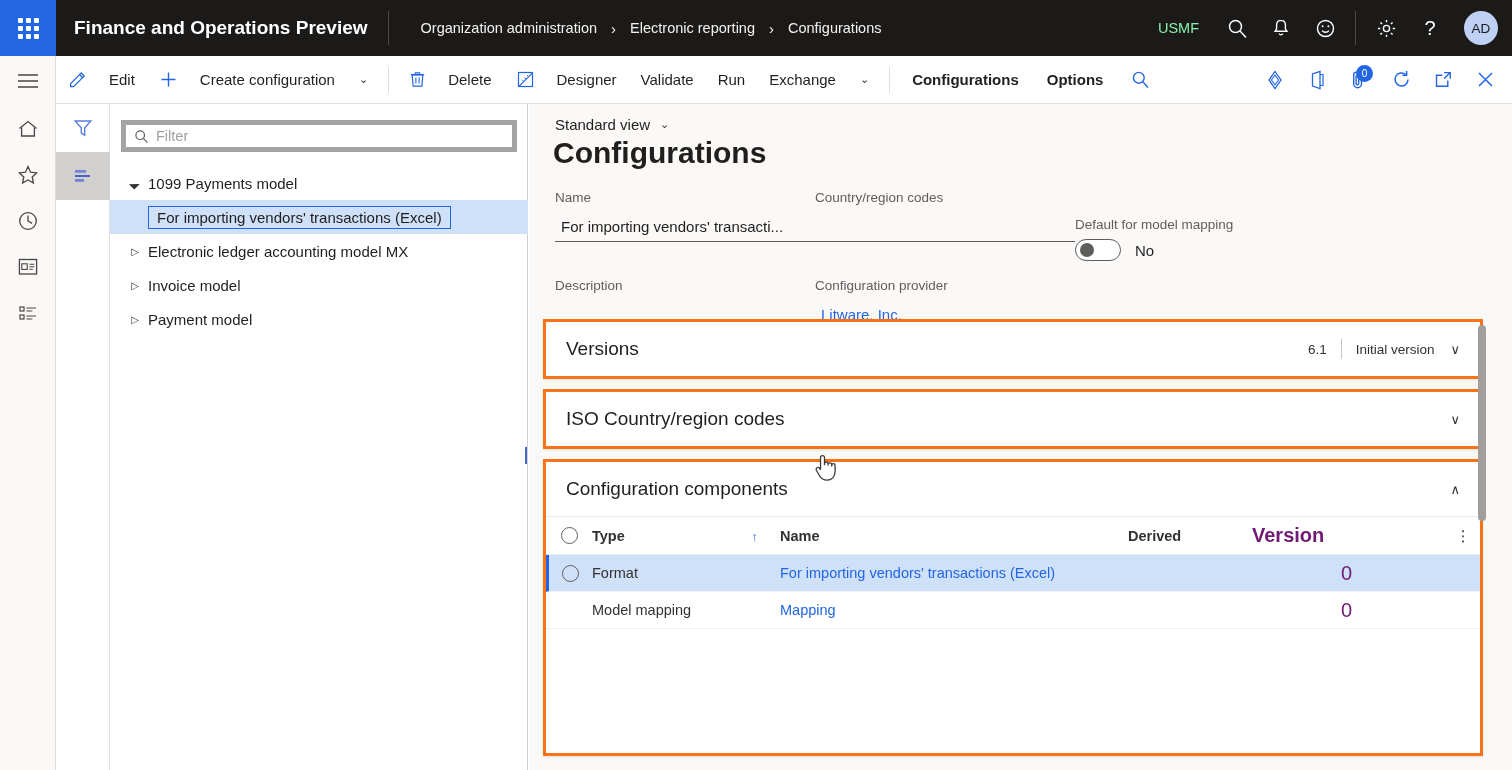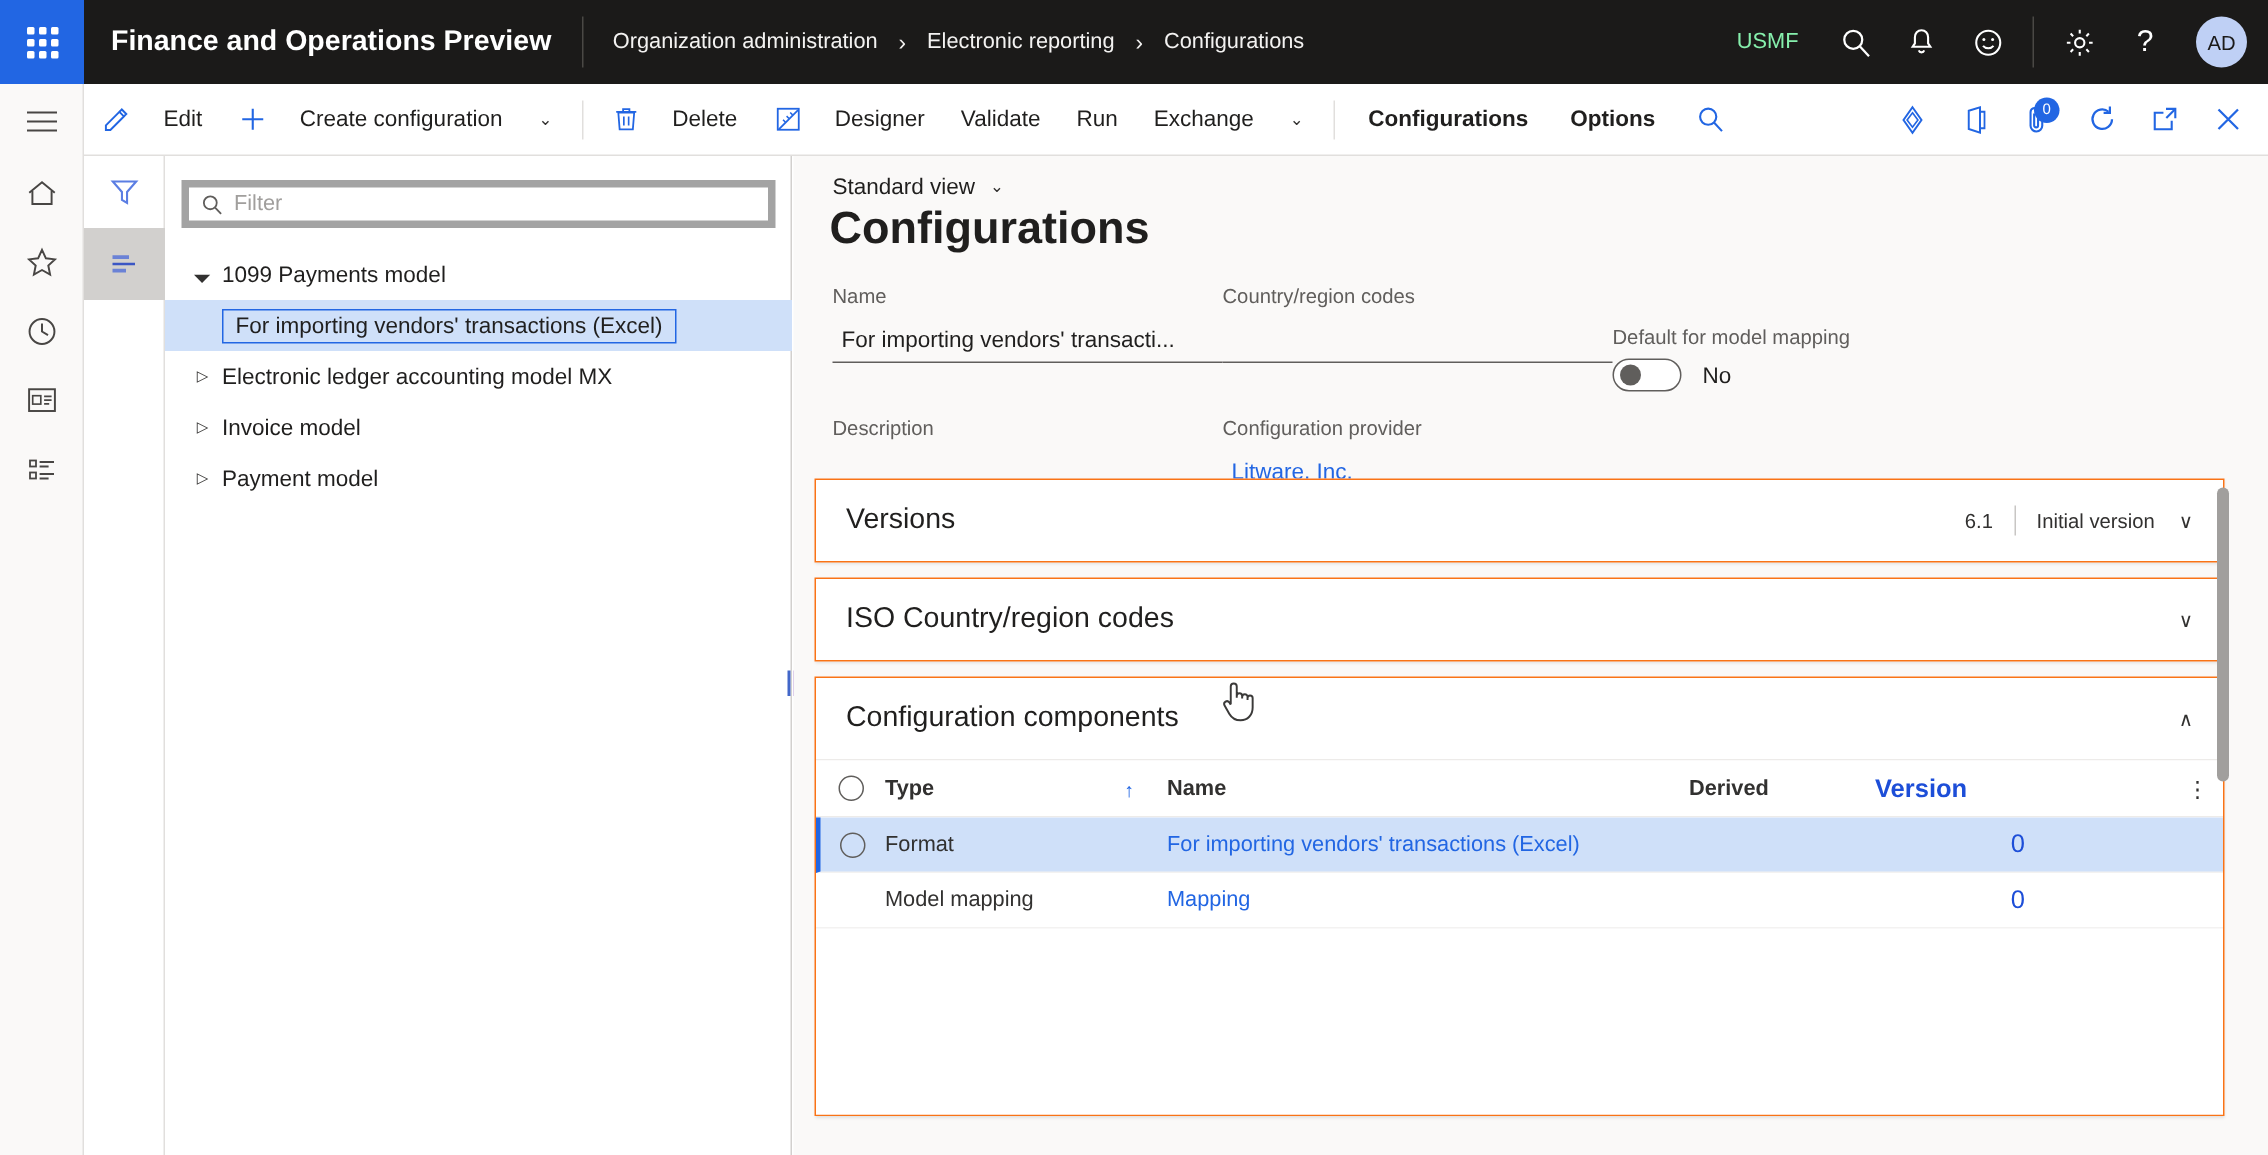--- a/index.html
+++ b/index.html
@@ -23,21 +23,21 @@
   .waffle-grid {
     display: grid; grid-template-columns: repeat(3, 5px); grid-template-rows: repeat(3, 5px);
     gap: 3px;
   }
   .waffle-grid i { width: 5px; height: 5px; background: #fff; border-radius: 1px; display: block; }
   .app-title {
     color: #ffffff; font-size: 19px; font-weight: bold;
     padding-left: 18px; padding-right: 20px; white-space: nowrap;
   }
   .tb-divider { width: 1px; height: 34px; background: #4a4845; }
-  .breadcrumb { display: flex; align-items: center; padding-left: 20px; justify-content: center; }
+  .breadcrumb { display: flex; align-items: center; padding-left: 32px; justify-content: center; }
   .bc-item { color: #f3f2f1; font-size: 14.5px; white-space: nowrap; cursor: pointer; }
   .bc-sep {
     color: #f3f2f1; font-size: 15px; margin: 0 14px; font-weight: 300;
   }
   .topbar-right {
     margin-left: auto; display: flex; align-items: center; height: 56px; padding-right: 14px;
   }
   .company { color: #86efac; font-size: 14.5px; padding: 0 16px; cursor: pointer; }
   .tb-icon {
     width: 44px; height: 56px; display: flex; align-items: center; justify-content: center;
@@ -164,21 +164,21 @@
   }
   .toggle .knob {
     position: absolute; top: 3px; left: 4px; width: 14px; height: 14px;
     border-radius: 50%; background: #605e5c;
   }
   .toggle-label { font-size: 15px; color: #201f1e; }
 
   
   .cards { position: absolute; top: 215px; left: 14px; width: 940px; }
   .card {
-    background: #ffffff; border: 1px solid #f97316;
+    background: #ffffff; border: 3px solid #f97316;
     box-shadow: 0 1px 2px rgba(0,0,0,0.10); margin-bottom: 10px;
   }
   .card-head {
     height: 54px; display: flex; align-items: center; padding: 0 20px; cursor: pointer;
   }
   .card-title { font-size: 19px; color: #201f1e; }
   .card-summary {
     margin-left: auto; display: flex; align-items: center; gap: 14px;
     font-size: 13.5px; color: #323130;
   }
@@ -199,21 +199,21 @@
   .gc-check { width: 46px; display: flex; align-items: center; justify-content: center; }
   .gc-check.shift { width: 43px; }
   .radio-circle {
     width: 17px; height: 17px; border-radius: 50%; border: 1px solid #605e5c; background: transparent;
   }
   .gc-type { width: 188px; font-size: 14.5px; color: #323130; display: flex; align-items: flex-end; }
   .gc-sort { margin-left: auto; padding-right: 22px; color: #2266e3; font-size: 13px; }
   .gc-name { width: 348px; font-size: 14.5px; color: #323130; }
   .gc-name a { color: #2266e3; text-decoration: none; cursor: pointer; }
   .gc-derived { width: 124px; font-size: 14.5px; color: #323130; }
-  .gc-version { width: 100px; font-size: 17px; color: #1d4ed8; text-align: right; }
+  .gc-version { width: 100px; font-size: 20px; color: #701a75; text-align: right; }
   .gc-kebab {
     margin-left: auto; width: 34px; display: flex; align-items: center; justify-content: center;
     color: #323130; font-size: 15px; cursor: pointer;
   }
   .grid-body { height: 198px; background: #fff; }
 
   
   .vscroll {
     position: absolute; left: 1478px; top: 325px; width: 8px; height: 196px;
     background: #a19f9d; border-radius: 4px; cursor: pointer;

